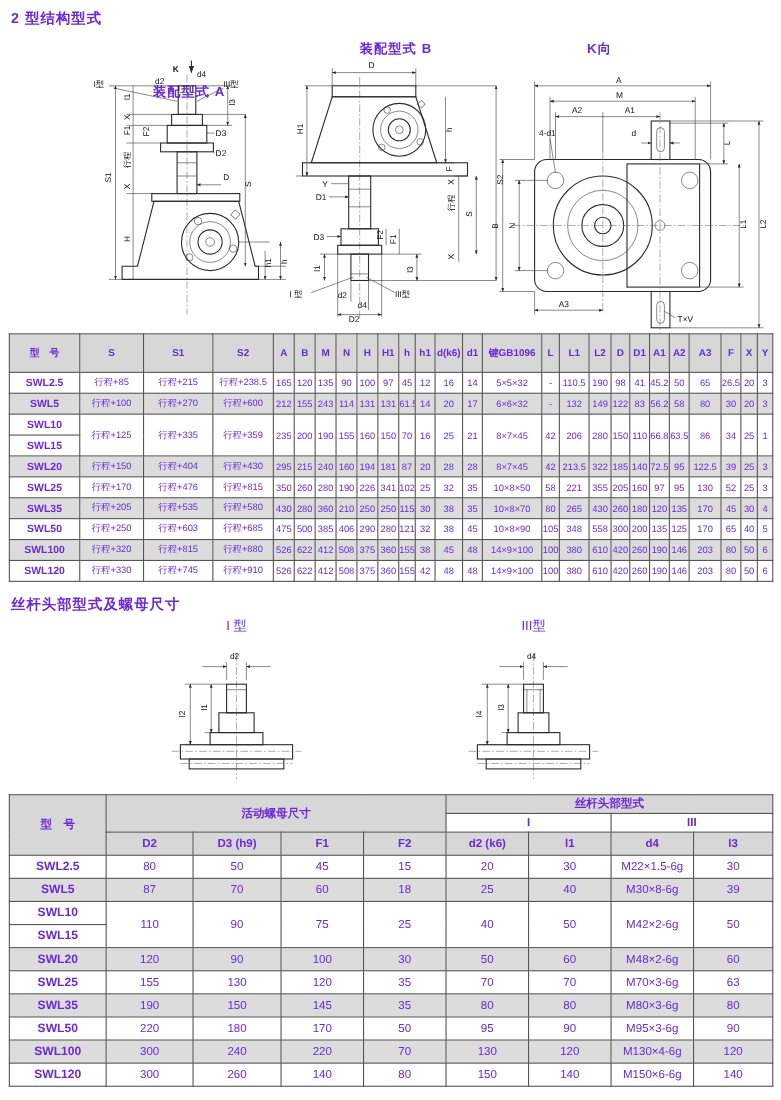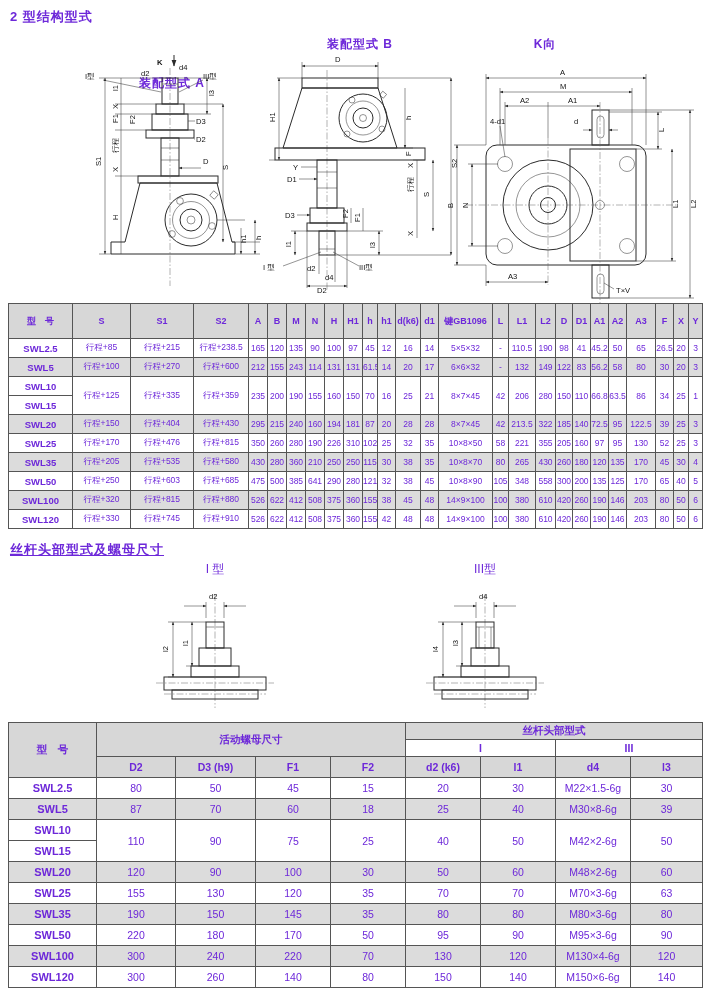--- a/index.html
+++ b/index.html
@@ -455,21 +455,21 @@
         <tr>
           <td class="model">SWL25</td>
           <td>行程+170</td>
           <td>行程+476</td>
           <td>行程+815</td>
           <td>350</td>
           <td>260</td>
           <td>280</td>
           <td>190</td>
           <td>226</td>
-          <td>310</td>
+          <td>341</td>
           <td>102</td>
           <td>25</td>
           <td>32</td>
           <td>35</td>
           <td>10×8×50</td>
           <td>58</td>
           <td>221</td>
           <td>355</td>
           <td>205</td>
           <td>160</td>
@@ -509,21 +509,21 @@
           <td>4</td>
         </tr>
         <tr>
           <td class="model">SWL50</td>
           <td>行程+250</td>
           <td>行程+603</td>
           <td>行程+685</td>
           <td>475</td>
           <td>500</td>
           <td>385</td>
-          <td>641</td>
+          <td>406</td>
           <td>290</td>
           <td>280</td>
           <td>121</td>
           <td>32</td>
           <td>38</td>
           <td>45</td>
           <td>10×8×90</td>
           <td>105</td>
           <td>348</td>
           <td>558</td>
@@ -588,21 +588,21 @@
           <td>190</td>
           <td>146</td>
           <td>203</td>
           <td>80</td>
           <td>50</td>
           <td>6</td>
         </tr>
       </tbody>
   </table>
 
-  <div class="abs sec-title" style="left:10px;top:541px;text-decoration:underline;">丝杆头部型式及螺母尺寸</div>
+  <div class="abs sec-title" style="left:10px;top:541px;">丝杆头部型式及螺母尺寸</div>
   <div class="abs smallcap" style="left:185px;top:561px;width:60px;text-align:center;">I 型</div>
   <div class="abs smallcap" style="left:455px;top:561px;width:60px;text-align:center;">III型</div>
 
   <svg class="abs" style="left:120px;top:578px;" width="220" height="138" viewBox="0 0 220 138">
     <g>
       <line class="cl" x1="95" y1="16" x2="95" y2="130"></line>
       <rect class="ln" x="86" y="44" width="18" height="26"></rect>
       <line class="thin" x1="86" y1="49" x2="104" y2="49"></line>
       <rect class="ln" x="79" y="70" width="32" height="18"></rect>
       <rect class="ln" x="71" y="88" width="48" height="11"></rect>

